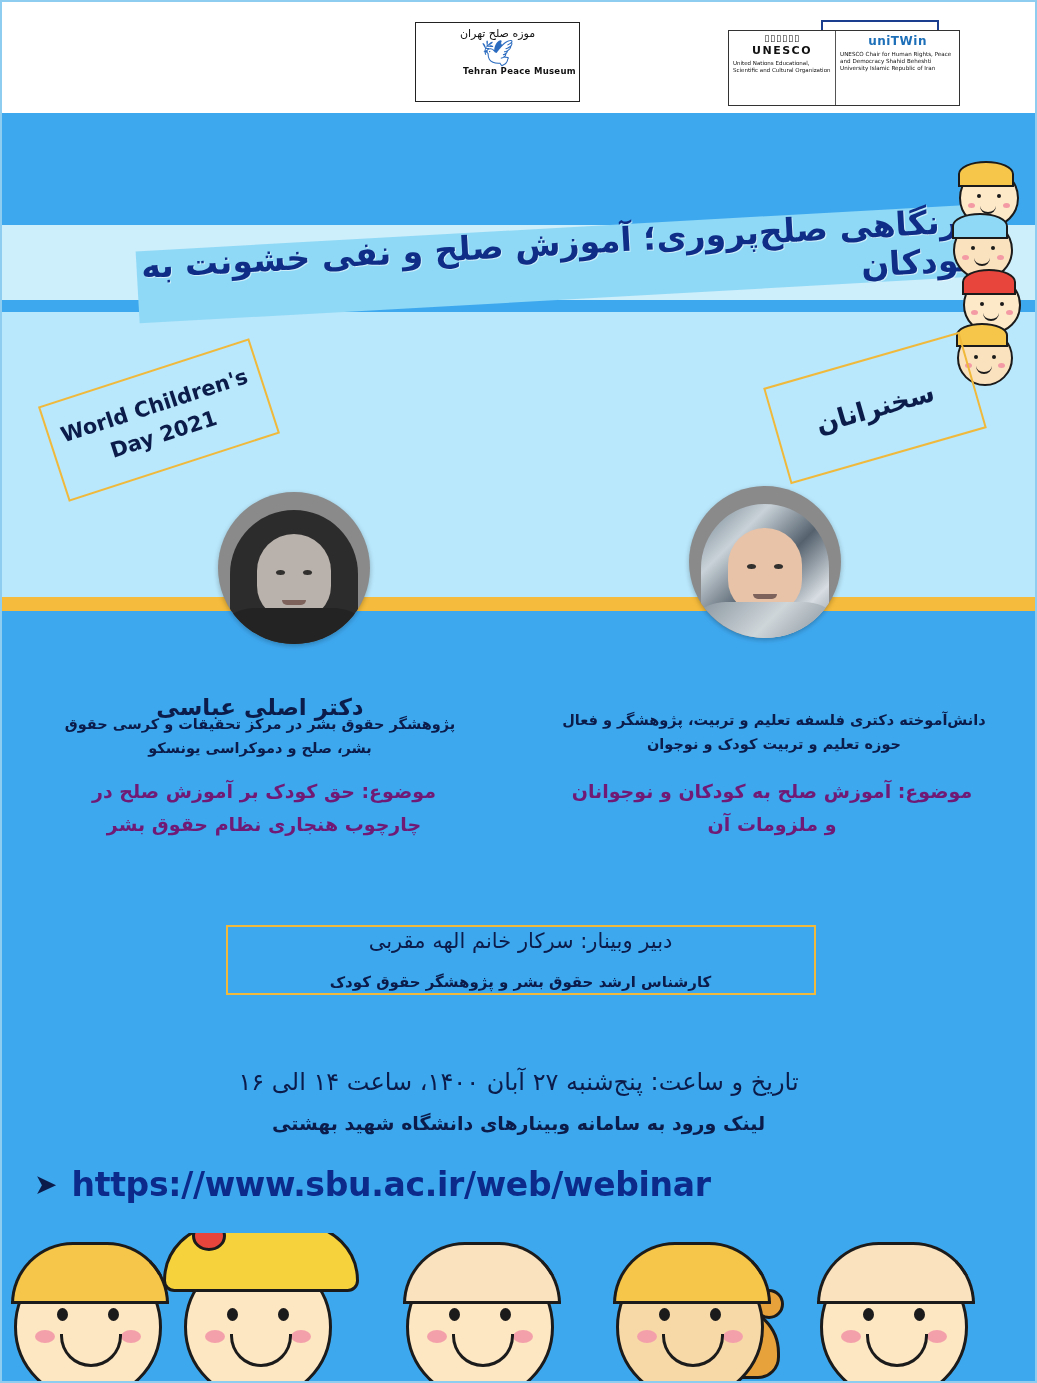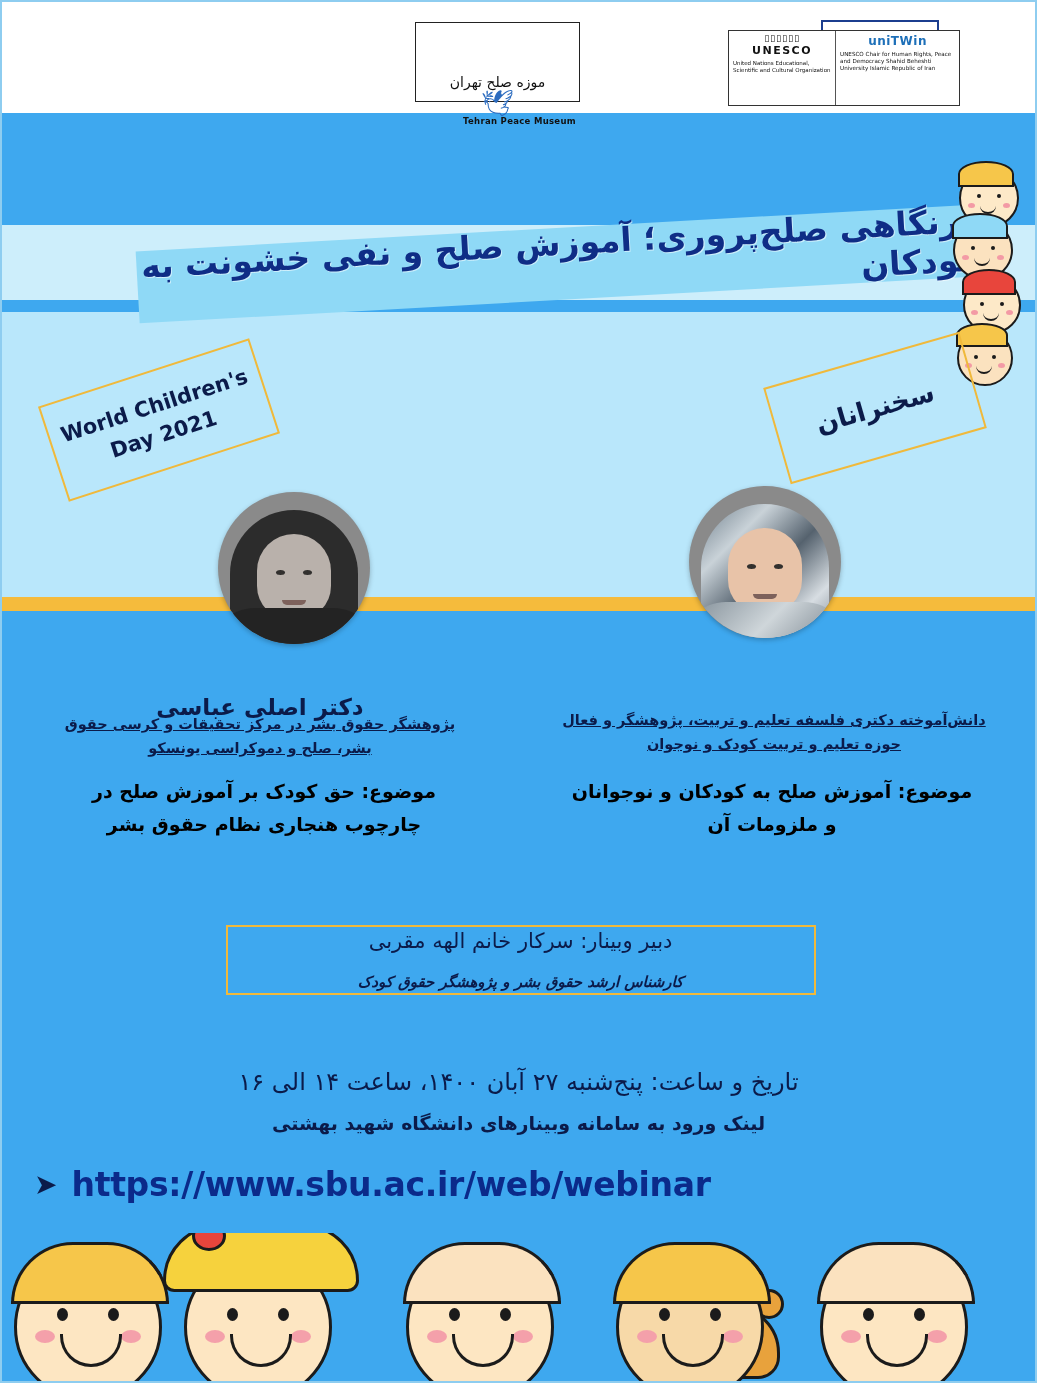--- a/index.html
+++ b/index.html
@@ -79,24 +79,23 @@
     width: 165px;
     height: 80px;
     border: 1px solid #222;
     display: flex;
     flex-direction: column;
     align-items: center;
     justify-content: flex-start;
     padding-top: 4px;
   }
   .logo-tpm .tpm-fa {
-    font-size: 14px;
+    font-size: 11px;
     color: #111;
     direction: rtl;
-    margin-top: 47px;
   }
   .logo-tpm .dove {
     font-size: 26px;
     line-height: 26px;
     color: #2b6bbf;
   }
   .logo-tpm .tpm-en {
     font-size: 8.5px;
     color: #111;
     font-weight: bold;
@@ -325,30 +324,29 @@
   .sp-name.right { right: 48px; top: 674px; width: 430px; }
 
   .sp-role {
     position: absolute;
     text-align: center;
     direction: rtl;
     color: #0b1b4a;
     font-weight: bold;
     font-size: 14.5px;
     line-height: 24px;
-    text-decoration: underline;
   }
   .sp-role.left  { left: 58px;  top: 712px; width: 404px; }
   .sp-role.right { right: 46px; top: 708px; width: 434px; }
 
   .sp-topic {
     position: absolute;
     text-align: center;
     direction: rtl;
-    color: #000000;
+    color: #701a75;
     font-weight: bold;
     font-size: 19px;
     line-height: 33px;
   }
   .sp-topic.left  { left: 70px;  top: 775px; width: 388px; }
   .sp-topic.right { right: 56px; top: 775px; width: 418px; }
 
   
   .secretary {
     position: absolute;
@@ -359,21 +357,21 @@
     height: 66px;
     border: 2px solid #f0b93b;
     display: flex;
     flex-direction: column;
     align-items: center;
     justify-content: center;
     direction: rtl;
     color: #0b1b4a;
   }
   .secretary .line1 { font-size: 21px; font-weight: normal; }
-  .secretary .line2 { font-size: 15px; font-weight: bold; margin-top: 20px; font-style: italic; }
+  .secretary .line2 { font-size: 15px; font-weight: bold; margin-top: 20px; }
 
   
   .datetime {
     position: absolute;
     top: 1068px;
     left: 0;
     width: 100%;
     text-align: center;
     direction: rtl;
     color: #0b1b4a;

